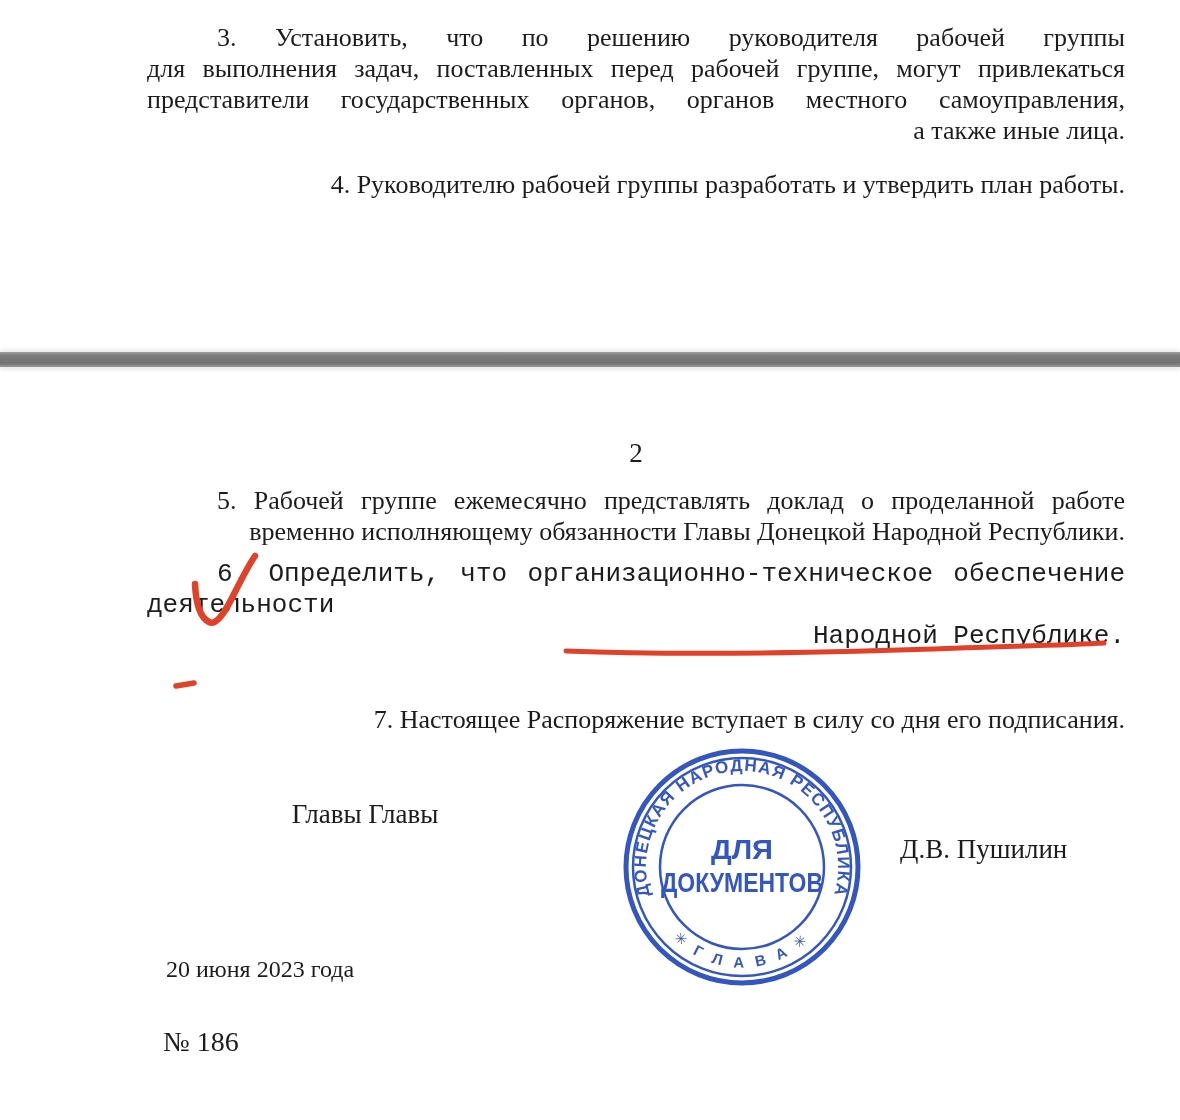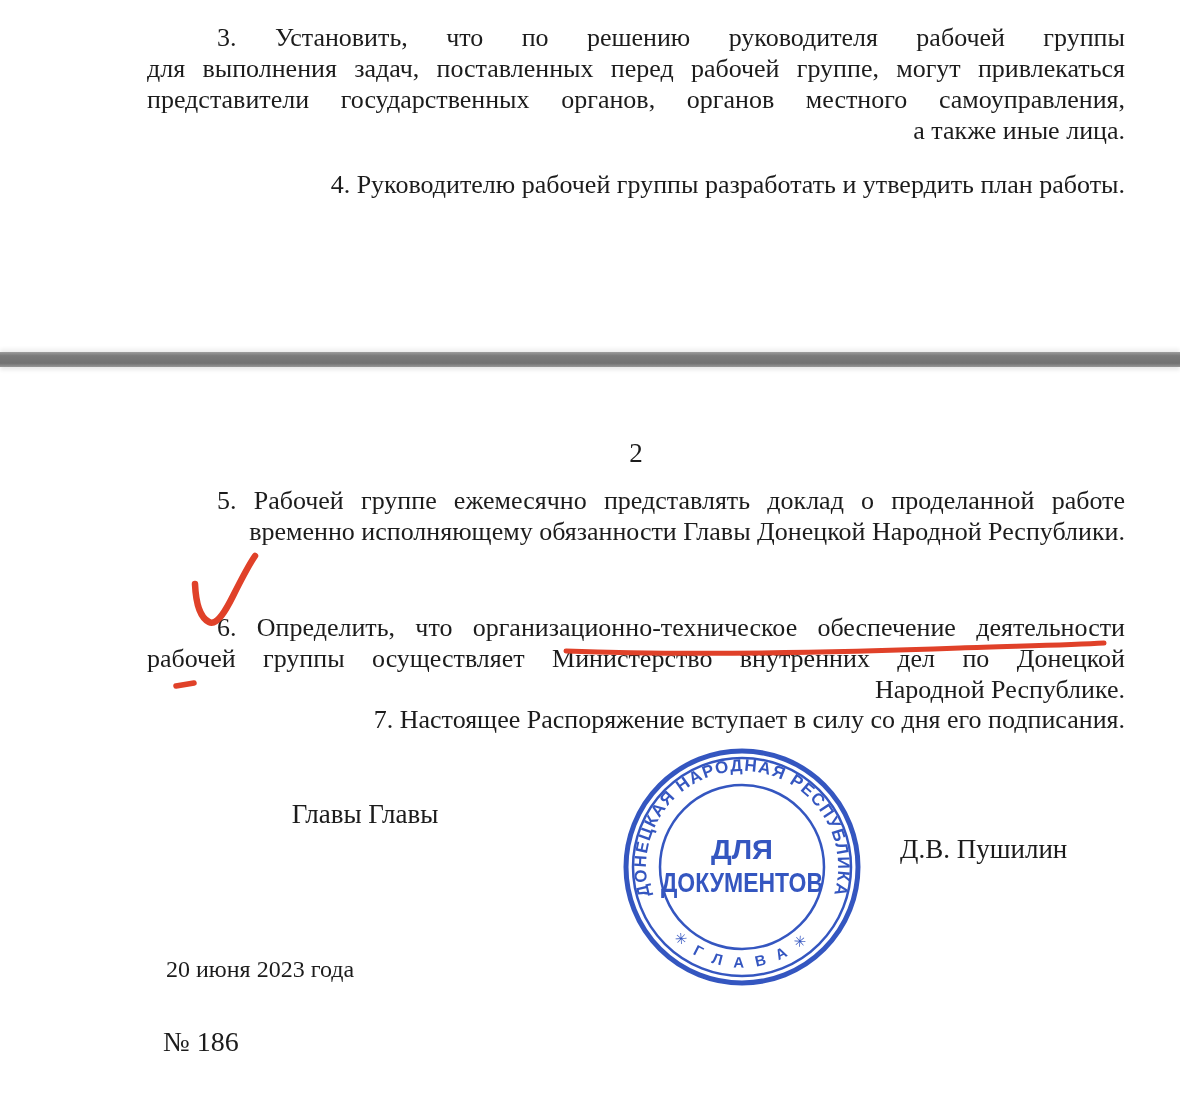--- a/index.html
+++ b/index.html
@@ -43,23 +43,22 @@
 
   <div class="separator"></div>
 
   <div class="pagenum">2</div>
 
   <div class="textblock" style="top:485px;">
     <div class="line first">5. Рабочей группе ежемесячно представлять доклад о проделанной работе</div>
     <div class="line last">временно исполняющему обязанности Главы Донецкой Народной Республики.</div>
   </div>
 
-  <div class="textblock" style="top:612px;">
+  <div class="textblock" style="top:559px;font-family:Liberation Mono, monospace;">
     <div class="line first">6. Определить, что организационно-техническое обеспечение деятельности</div>
-    <div class="line">рабочей группы осуществляет Министерство внутренних дел по Донецкой</div>
     <div class="line last">Народной Республике.</div>
   </div>
 
   <div class="textblock" style="top:704px;">
     <div class="line first last">7. Настоящее Распоряжение вступает в силу со дня его подписания.</div>
   </div>
 
   <div class="sigblock">
     <div>Главы Главы</div>
   </div>

